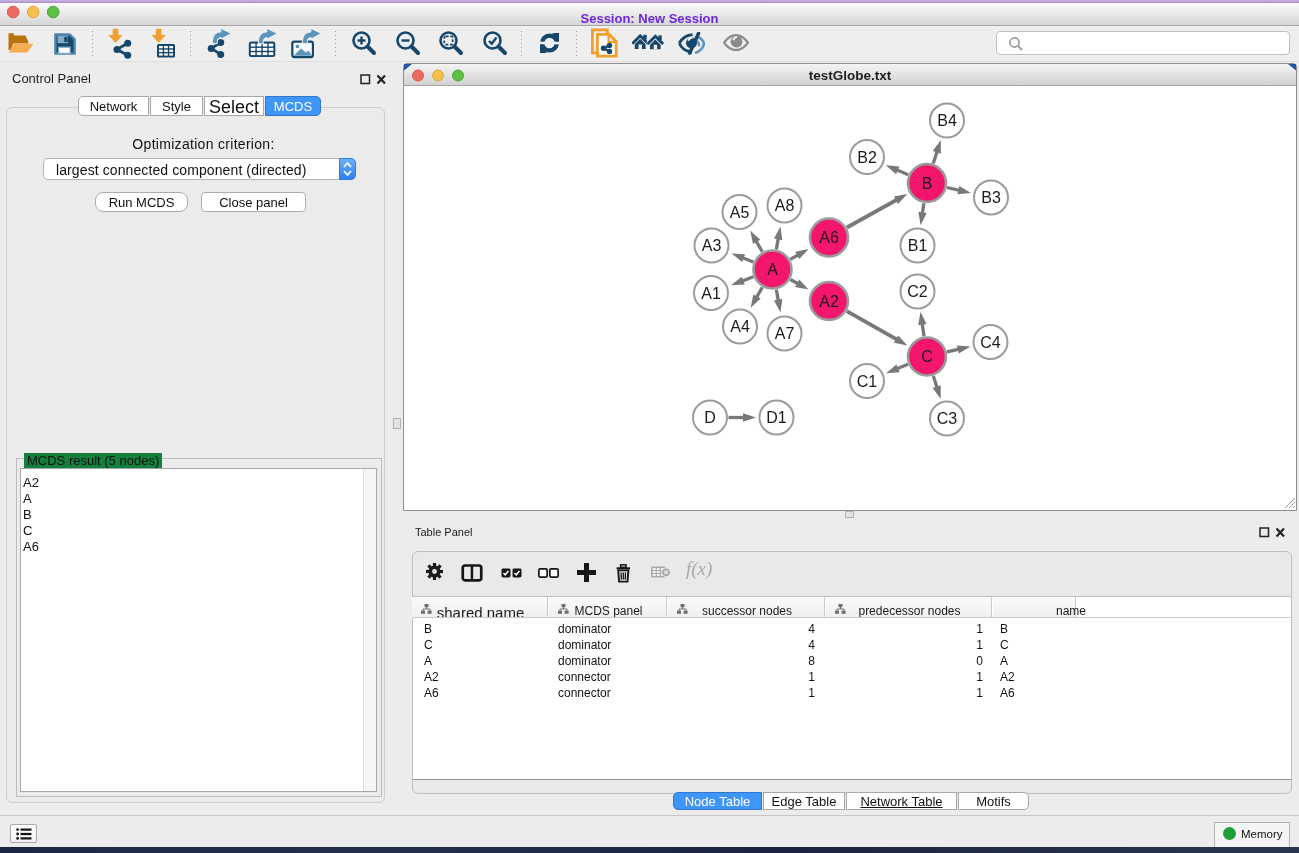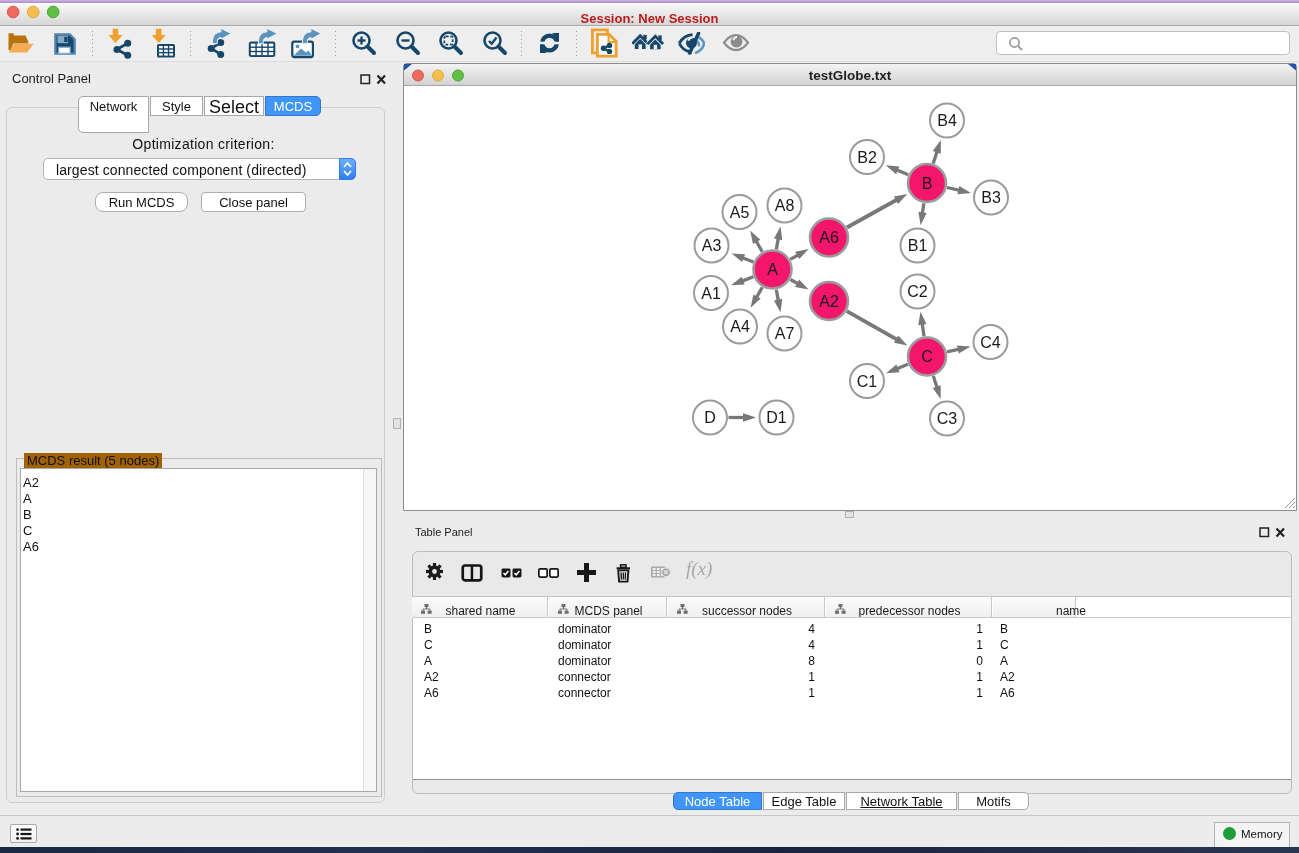--- a/index.html
+++ b/index.html
@@ -9,21 +9,21 @@
 </style></head><body>
 
 <div class="abs" style="left:0;top:0;width:1299px;height:3px;background:linear-gradient(#cdb6e4,#ab8cce);"></div>
 
 <div class="abs" style="left:0;top:3px;width:1299px;height:23px;background:linear-gradient(#fafafa,#d6d6d6);border-bottom:1px solid #a9a9a9;"></div>
 <svg class="abs" style="left:0;top:0" width="80" height="23">
     <circle cx="13.2" cy="12" r="5.8" fill="#ee6a5f" stroke="#d85750" stroke-width="1"></circle>
     <circle cx="33.2" cy="12" r="5.8" fill="#f5bf4f" stroke="#dfa939" stroke-width="1"></circle>
     <circle cx="53.2" cy="12" r="5.8" fill="#5ec144" stroke="#48a52f" stroke-width="1"></circle>
   </svg>
-<div class="abs" style="left:0;top:11px;width:1299px;text-align:center;font-size:13px;font-weight:bold;color:#b91c1c;">Session: New Session</div>
+<div class="abs" style="left:0;top:11px;width:1299px;text-align:center;font-size:13px;font-weight:bold;color:#6d28d9;">Session: New Session</div>
 
 <div class="abs" style="left:0;top:26px;width:1299px;height:36px;background:#eeeeee;border-bottom:1px solid #dedede;"></div>
 <div class="vsep" style="left:92px"></div>
 <div class="vsep" style="left:190px"></div>
 <div class="vsep" style="left:335px"></div>
 <div class="vsep" style="left:521px"></div>
 <div class="vsep" style="left:576px"></div>
 <svg style="position:absolute;left:7px;top:31px" width="28" height="23" viewBox="0 0 28 23">
     <path d="M1.5 2.2 L6.8 2.2 L6.8 4.6 L18.5 4.6 L21.3 10.8 L21.3 12.4 L6.3 12.4 L3.6 19 L1.5 19 Z" fill="#b8720f"></path>
 <path d="M7 12.8 L26.6 12.8 L20.2 21.4 L1.8 21.4 Z" fill="#f6ac53"></path>
@@ -174,39 +174,39 @@
 <line x1="10" y1="10" x2="14" y2="14" stroke="#9a9a9a" stroke-width="1.8"></line>
   </svg>
 
 <div class="abs" style="left:12px;top:71px;font-size:13px;color:#1c1c1c;">Control Panel</div>
 <svg class="abs" style="left:360px;top:74px" width="27" height="11" viewBox="0 0 27 11">
 <rect x="1" y="1" width="8.5" height="8.5" fill="none" stroke="#222" stroke-width="1.5"></rect>
 <path d="M17.5 1.5 L25 9.5 M25 1.5 L17.5 9.5" stroke="#222" stroke-width="2.2"></path>
   </svg>
 
 <div class="abs" style="left:6px;top:107px;width:379px;height:696px;background:#ebebeb;border:1px solid #cdcdcd;border-radius:6px;"></div>
-<div style="position:absolute;left:78px;top:96px;width:71px;height:37px;background:#fff;color:#111;border:1px solid #a8a8a8;border-radius:5px 0 0 5px;font-size:13px;text-align:center;line-height:20px;z-index:5;">Network</div>
+<div style="position:absolute;left:78px;top:96px;width:71px;height:20px;background:#fff;color:#111;border:1px solid #a8a8a8;border-radius:5px 0 0 5px;font-size:13px;text-align:center;line-height:20px;z-index:5;">Network</div>
 <div style="position:absolute;left:150px;top:96px;width:53px;height:20px;background:#fff;color:#111;border:1px solid #a8a8a8;font-size:13px;text-align:center;line-height:20px;z-index:5;">Style</div>
 <div style="position:absolute;left:204px;top:96px;width:60px;height:20px;background:#fff;color:#111;border:1px solid #a8a8a8;font-size:18px;text-align:center;line-height:20px;z-index:5;">Select</div>
 <div style="position:absolute;left:265px;top:96px;width:56px;height:20px;background:#3f96f8;color:#fff;border:1px solid #3377cc;border-radius:0 5px 5px 0;font-size:13px;text-align:center;line-height:20px;z-index:5;">MCDS</div>
 
 <div class="abs" style="left:14px;top:136px;width:379px;text-align:center;font-size:14px;letter-spacing:0.3px;color:#111;">Optimization criterion:</div>
 <div class="abs" style="left:43px;top:158px;width:313px;height:22px;background:#fff;border:1px solid #b3b3b3;border-radius:5px;"></div>
 <div class="abs" style="left:56px;top:161.5px;font-size:14px;letter-spacing:0.1px;color:#111;">largest connected component (directed)</div>
 <div class="abs" style="left:339px;top:158px;width:17px;height:22px;background:linear-gradient(#6db1fc,#2d7ef0);border-radius:0 5px 5px 0;border:1px solid #2e7de5;"></div>
 <svg class="abs" style="left:339px;top:158px" width="17" height="22" viewBox="0 0 17 22">
 <path d="M5 9 L8.5 5 L12 9" fill="none" stroke="#fff" stroke-width="1.8"></path>
 <path d="M5 13 L8.5 17 L12 13" fill="none" stroke="#fff" stroke-width="1.8"></path>
   </svg>
 
 <div class="abs" style="left:95px;top:192px;width:93px;height:20px;background:#fff;border:1px solid #adadad;border-radius:8px;font-size:13px;text-align:center;line-height:19px;color:#111;">Run MCDS</div>
 <div class="abs" style="left:201px;top:192px;width:105px;height:20px;background:#fff;border:1px solid #adadad;border-radius:4px;font-size:13px;text-align:center;line-height:19px;color:#111;">Close panel</div>
 
 <div class="abs" style="left:16px;top:458px;width:366px;height:339px;border:1px solid #bdbdbd;"></div>
-<div class="abs" style="left:24px;top:453px;background:#a16207;padding:0 3px;font-size:13px;color:#111;">MCDS result (5 nodes)</div>
+<div class="abs" style="left:24px;top:453px;background:#15803d;padding:0 3px;font-size:13px;color:#111;">MCDS result (5 nodes)</div>
 <div class="abs" style="left:20px;top:468px;width:357px;height:324px;background:#fff;border:1px solid #a8a8a8;"></div>
 <div class="abs" style="left:363px;top:469px;width:13px;height:322px;background:#f6f6f6;border-left:1px solid #e0e0e0;"></div>
 <div class="abs" style="left:23px;top:475px;font-size:13px;color:#111;line-height:15.9px;">A2<br>A<br>B<br>C<br>A6</div>
 
 <div class="abs" style="left:403px;top:63px;width:894px;height:448px;background:#fff;border:1px solid #8e8e8e;border-radius:4px 4px 0 0;"></div>
 <div class="abs" style="left:404px;top:64px;width:892px;height:22px;background:linear-gradient(#f4f4f4,#d2d2d2);border-bottom:1px solid #a6a6a6;border-radius:3px 3px 0 0;"></div>
 <svg class="abs" style="left:404px;top:64px" width="892" height="22">
 <path d="M0 0 L8 0 L0 6.5 Z" fill="#2253a6"></path>
     <path d="M892 0 L884 0 L892 6.5 Z" fill="#2253a6"></path>
 <circle cx="14" cy="11.5" r="5.5" fill="#ee6a5f" stroke="#d85750" stroke-width="1"></circle>
@@ -377,21 +377,21 @@
 <div class="abs" style="left:686px;top:558px;font-family:'Liberation Serif',serif;font-style:italic;font-size:19px;color:#a8a8a8;">f(x)</div>
 
 <div class="abs" style="left:413px;top:596px;width:878px;height:184px;background:#fff;border-top:1px solid #c2c2c2;border-bottom:1px solid #8f8f8f;"></div>
 <div style="position:absolute;left:412px;top:597px;width:136px;height:21px;background:linear-gradient(#fbfbfb,#efefef);border-right:1px solid #c8c8c8;"></div>
 <svg style="position:absolute;left:421px;top:604px" width="11" height="10" viewBox="0 0 11 10">
 <rect x="3.5" y="0" width="4" height="3.2" fill="#6e6e6e"></rect>
     <rect x="0" y="6.6" width="4" height="3.2" fill="#6e6e6e"></rect>
 <rect x="6.6" y="6.6" width="4" height="3.2" fill="#6e6e6e"></rect>
 <path d="M5.5 3 L5.5 5 M2 6.8 L2 5 L9 5 L9 6.8" stroke="#6e6e6e" stroke-width="1" fill="none"></path>
   </svg>
-<div style="position:absolute;left:412px;top:603.5px;width:137px;text-align:center;font-size:12px;color:#1a1a1a;">shared name</div>
+<div style="position:absolute;left:412px;top:603.5px;width:137px;text-align:center;font-size:15px;color:#1a1a1a;">shared name</div>
 <div style="position:absolute;left:549px;top:597px;width:118px;height:21px;background:linear-gradient(#fbfbfb,#efefef);border-right:1px solid #c8c8c8;"></div>
 <svg style="position:absolute;left:558px;top:604px" width="11" height="10" viewBox="0 0 11 10">
 <rect x="3.5" y="0" width="4" height="3.2" fill="#6e6e6e"></rect>
     <rect x="0" y="6.6" width="4" height="3.2" fill="#6e6e6e"></rect>
 <rect x="6.6" y="6.6" width="4" height="3.2" fill="#6e6e6e"></rect>
 <path d="M5.5 3 L5.5 5 M2 6.8 L2 5 L9 5 L9 6.8" stroke="#6e6e6e" stroke-width="1" fill="none"></path>
   </svg>
 <div style="position:absolute;left:549px;top:603.5px;width:119px;text-align:center;font-size:12px;color:#1a1a1a;">MCDS panel</div>
 <div style="position:absolute;left:668px;top:597px;width:157px;height:21px;background:linear-gradient(#fbfbfb,#efefef);border-right:1px solid #c8c8c8;"></div>
 <svg style="position:absolute;left:677px;top:604px" width="11" height="10" viewBox="0 0 11 10">

